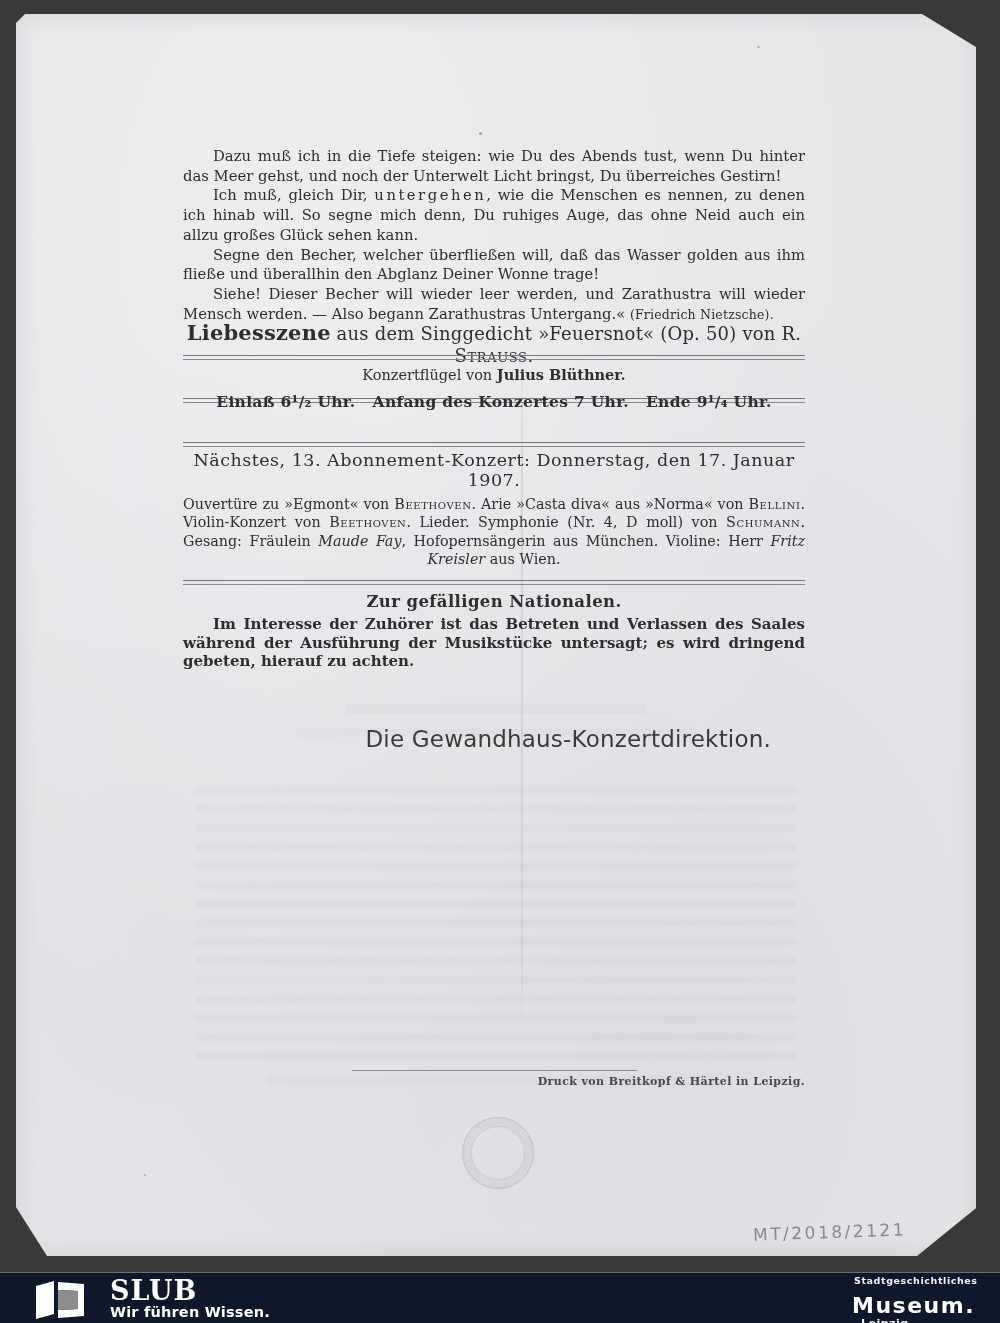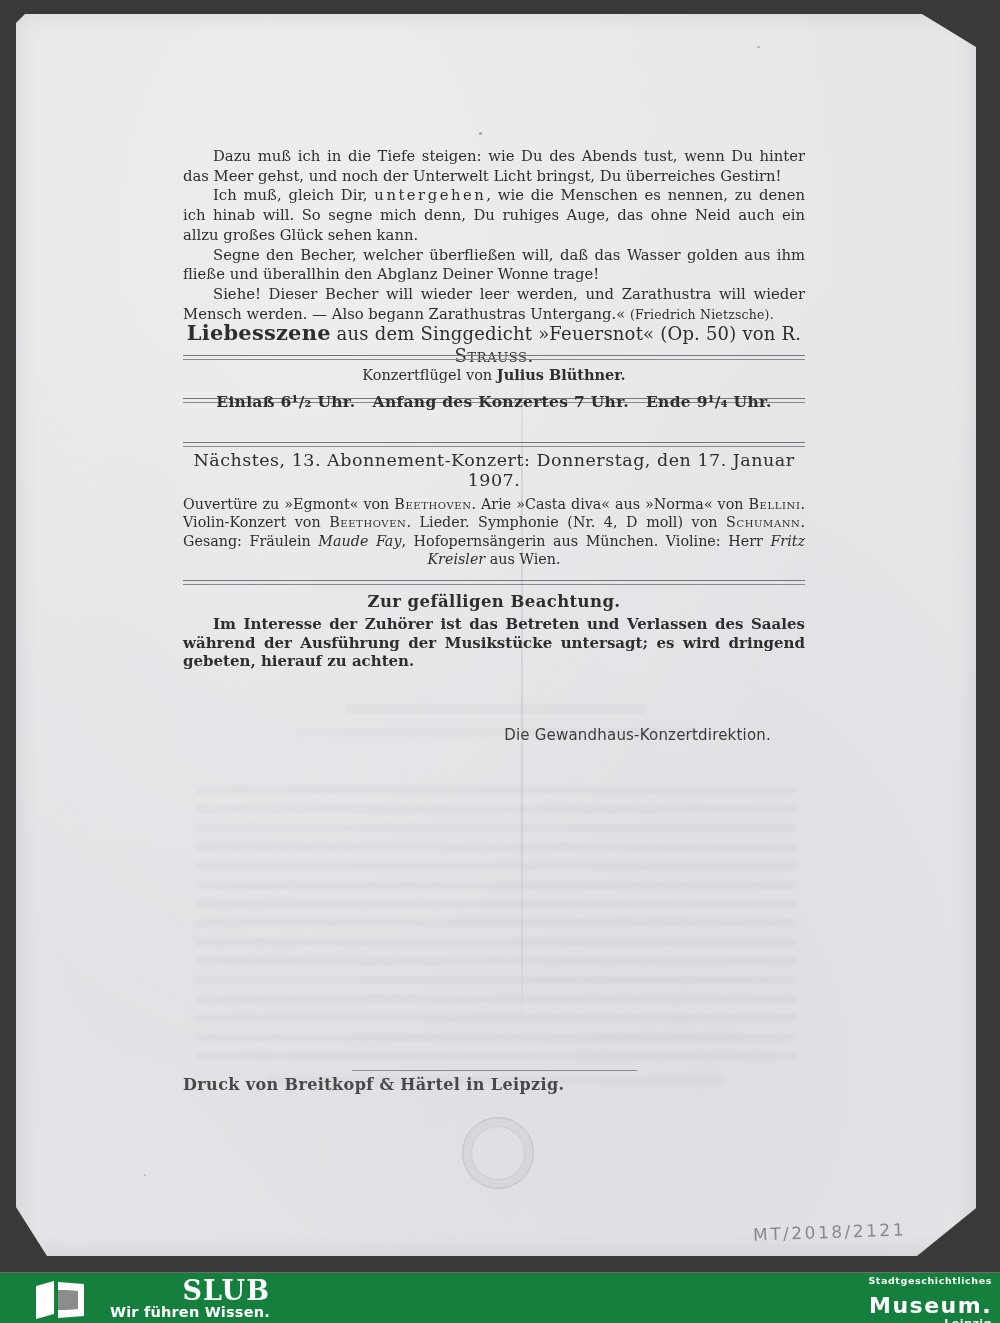--- a/index.html
+++ b/index.html
@@ -34,23 +34,23 @@
   .rule{position:absolute;left:167px;width:622px;height:3px;border-top:1px solid #77747a;border-bottom:1px solid #8a878d;}
   .r1{top:341px;} .r2{top:384px;} .r3{top:428px;} .r4{top:566px;}
   .piano-line{top:352px;text-align:center;font-size:14.5px;}
   .times-line{top:378px;text-align:center;font-size:15.5px;font-weight:bold;white-space:pre-wrap;letter-spacing:0.3px;}
   .nc-heading{top:436px;text-align:center;font-size:17.5px;letter-spacing:0.5px;}
   .conductor{top:462px;text-align:center;font-size:14.5px;}
   .program{top:481px;font-size:14.3px;line-height:18.4px;text-align:justify;text-align-last:center;}
   .notice-heading{top:578px;text-align:center;font-size:16.5px;font-weight:bold;letter-spacing:0.4px;}
   .notice-body{top:601px;font-size:15px;font-weight:bold;line-height:18.6px;text-align:justify;text-indent:30px;}
   .signature{top:712px;text-align:right;padding-right:34px;box-sizing:border-box;
-    font-family:"DejaVu Sans", sans-serif;font-size:15px;font-weight:500;letter-spacing:0.2px;color:#3a383a;}
+    font-family:"DejaVu Sans", sans-serif;font-size:23px;font-weight:500;letter-spacing:0.2px;color:#3a383a;}
   .imprint-rule{position:absolute;left:336px;top:1056px;width:285px;border-top:1px solid #8d8a90;}
-  .imprint{top:1061px;text-align:left;font-size:16px;font-weight:bold;letter-spacing:0.4px;color:#4a474b;}
+  .imprint{top:1061px;text-align:right;font-size:11px;font-weight:bold;letter-spacing:0.4px;color:#4a474b;}
   
   .ghost{position:absolute;left:180px;width:600px;filter:blur(1.3px);opacity:0.55;}
   .ghost-heading{top:690px;left:330px;width:300px;height:10px;background:rgba(148,146,156,0.14);border-radius:3px;}
   .ghost-sub{top:714px;left:280px;width:400px;height:9px;background:rgba(148,146,156,0.11);border-radius:3px;}
   .ghost-block{top:772px;height:282px;
     background:repeating-linear-gradient(to bottom, rgba(148,146,156,0.12) 0 8px, transparent 8px 19px);}
   .ghost-tail{top:1062px;left:250px;width:460px;height:9px;background:rgba(148,146,156,0.10);border-radius:3px;}
   
   .stamp{position:absolute;left:446px;top:1103px;width:70px;height:70px;border-radius:50%;
     border:1px solid rgba(158,156,164,0.45);
@@ -62,22 +62,22 @@
   .sp1{left:463px;top:118px;width:3px;height:3px;opacity:0.55;}
   .sp2{left:741px;top:32px;width:3px;height:2px;opacity:0.45;}
   .sp3{left:128px;top:1160px;width:2px;height:2px;opacity:0.4;}
   .corner-patch{position:absolute;right:0;bottom:0;width:58px;height:48px;background:#efeef1;
     clip-path:polygon(100% 0, 100% 100%, 0 100%);}
   
   .annotation{position:absolute;left:753px;top:1222px;
     font-family:"DejaVu Sans", sans-serif;font-size:17px;color:#8b888f;
     letter-spacing:2.5px;transform:rotate(-2deg);}
   
-  .footer{position:absolute;left:0;top:1272px;width:1000px;height:51px;background:#15803d;
-    border-top:1px solid #6e6c6d;color:#fff;font-family:"DejaVu Sans", sans-serif;text-align:right;}
+  .footer{position:absolute;left:0;top:1272px;width:1000px;height:51px;background:#0f172a;
+    border-top:1px solid #6e6c6d;color:#fff;font-family:"DejaVu Sans", sans-serif;}
   .slub{position:absolute;left:34px;top:5px;display:flex;align-items:flex-start;}
   .slub svg{display:block;margin-top:2px;}
   .slub-text{margin-left:24px;}
   .slub-name{font-family:"DejaVu Serif", serif;font-size:27px;font-weight:bold;line-height:26px;letter-spacing:1px;}
   .slub-tag{font-size:14.5px;font-weight:bold;margin-top:0;letter-spacing:0.2px;}
   .museum{position:absolute;right:8px;top:3px;width:140px;line-height:1;}
   .m-line1{font-size:9.5px;font-weight:bold;letter-spacing:0.6px;color:rgba(255,255,255,0.95);margin-left:2px;}
   .m-line2{font-size:22px;font-weight:bold;letter-spacing:1.5px;margin-top:9px;}
   .m-line3{font-size:11px;font-weight:bold;letter-spacing:0.5px;margin-left:9px;margin-top:1px;color:rgba(255,255,255,0.95);}
   .m-cert{font-size:6px;margin-top:2px;color:rgba(255,255,255,0.8);white-space:nowrap;letter-spacing:0.1px;}
@@ -113,21 +113,21 @@
 
   <div class="col nc-heading">Nächstes, 13. Abonnement-Konzert: Donnerstag, den 17. Januar 1907.</div>
 
 
   <div class="col program">
     <span>Ouvertüre zu »Egmont« von </span><span class="sc">Beethoven</span><span>.  Arie »Casta diva« aus »Norma« von </span><span class="sc">Bellini</span><span>. Violin-Konzert von </span><span class="sc">Beethoven</span><span>.  Lieder.  Symphonie (Nr. 4, D moll) von </span><span class="sc">Schumann</span><span>. Gesang: Fräulein </span><i>Maude Fay</i><span>, Hofopernsängerin aus München.  Violine: Herr </span><i>Fritz Kreisler</i><span> aus Wien.</span>
   </div>
 
   <div class="rule r4"></div>
 
-  <div class="col notice-heading">Zur gefälligen Beachtung.</div>
+  <div class="col notice-heading">Zur gefälligen Nationalen.</div>
   <div class="col notice-body">Im Interesse der Zuhörer ist das Betreten und Verlassen des Saales während der Ausführung der Musikstücke untersagt; es wird dringend gebeten, hierauf zu achten.</div>
 
   <div class="col signature">Die Gewandhaus-Konzertdirektion.</div>
 
   <div class="ghost ghost-heading"></div>
   <div class="ghost ghost-sub"></div>
   <div class="ghost ghost-block"></div>
   <div class="ghost ghost-tail"></div>
 
   <div class="imprint-rule"></div>

